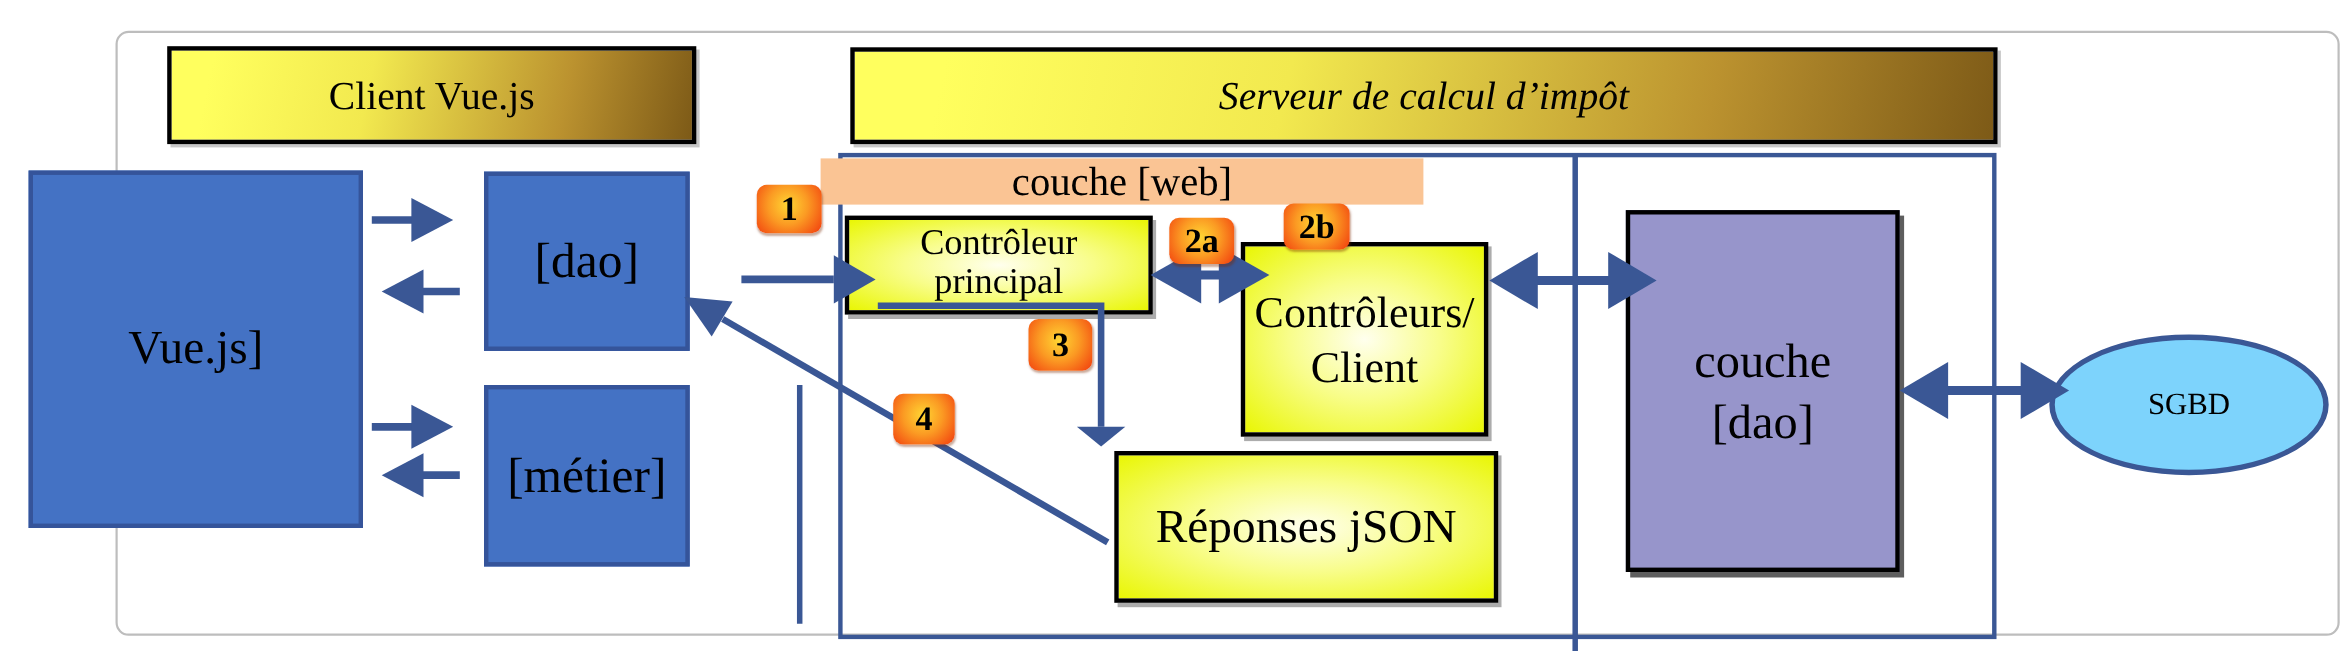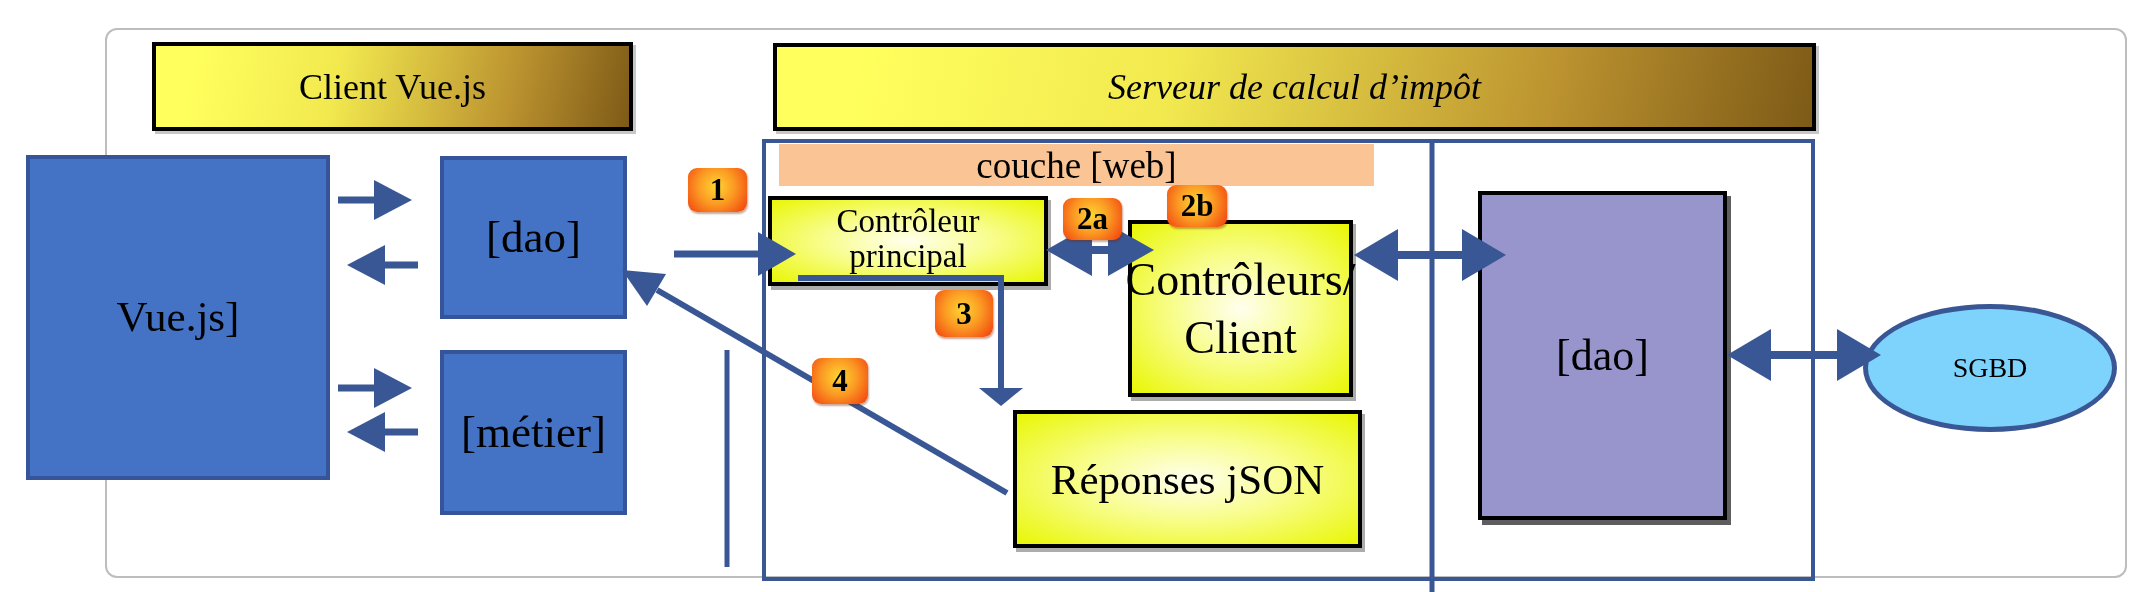--- a/index.html
+++ b/index.html
@@ -44,30 +44,30 @@
   }
   .composants{left:26px;top:155px;width:304px;height:325px;font-size:43px;}
   .daobox{left:440px;top:156px;width:187px;height:163px;font-size:45px;}
   .metierbox{left:440px;top:350px;width:187px;height:165px;font-size:45px;}
 
   .server-container{
     left:762px;top:139px;width:1053px;height:442px;
     border:4px solid var(--arrow-blue);
   }
   .weblayer{
-    left:779px;top:144px;width:595px;height:42px;
+    left:746px;top:144px;width:548px;height:42px;
     background:var(--web-orange);font-size:37px;
   }
   .yellowbox{
     border:4px solid #000;
     background:radial-gradient(ellipse at center,#ffffee 0%,#f8fd8a 45%,var(--yellow-edge) 100%);
     box-shadow:3px 4px 0 rgba(90,90,90,0.5);
   }
   .cp{left:768px;top:196px;width:280px;height:90px;font-size:33px;line-height:1.05;padding-bottom:4px;}
-  .ca{left:1128px;top:220px;width:225px;height:177px;font-size:46px;line-height:1.25;}
+  .ca{left:1128px;top:220px;width:225px;height:177px;font-size:40px;line-height:1.25;}
   .reponses{left:1013px;top:410px;width:349px;height:138px;font-size:43px;}
   .daolayer{
     left:1478px;top:191px;width:249px;height:329px;
     background:var(--dao-purple);border:4px solid #000;
     font-size:44px;line-height:1.25;
     box-shadow:4px 5px 0 rgba(40,40,40,0.75);
   }
   .sgbd{
     left:1863px;top:304px;width:254px;height:128px;
     background:#7dd3fc;border:5px solid var(--arrow-blue);
@@ -119,20 +119,21 @@
   <div>principal</div>
 </div>
 <div class="abs center col yellowbox ca">
   <div>Contrôleurs/</div>
   <div>Client</div>
 </div>
 <div class="abs center yellowbox reponses">
   <span>Réponses jSON</span>
 </div>
 <div class="abs center col daolayer">
+  <div>couche</div>
   <div>[dao]</div>
 </div>
 
 <div class="abs center sgbd">
   <span>SGBD</span>
 </div>
 
 <svg class="overlay" width="2138" height="592" viewBox="0 0 2138 592">
 
   <g>

